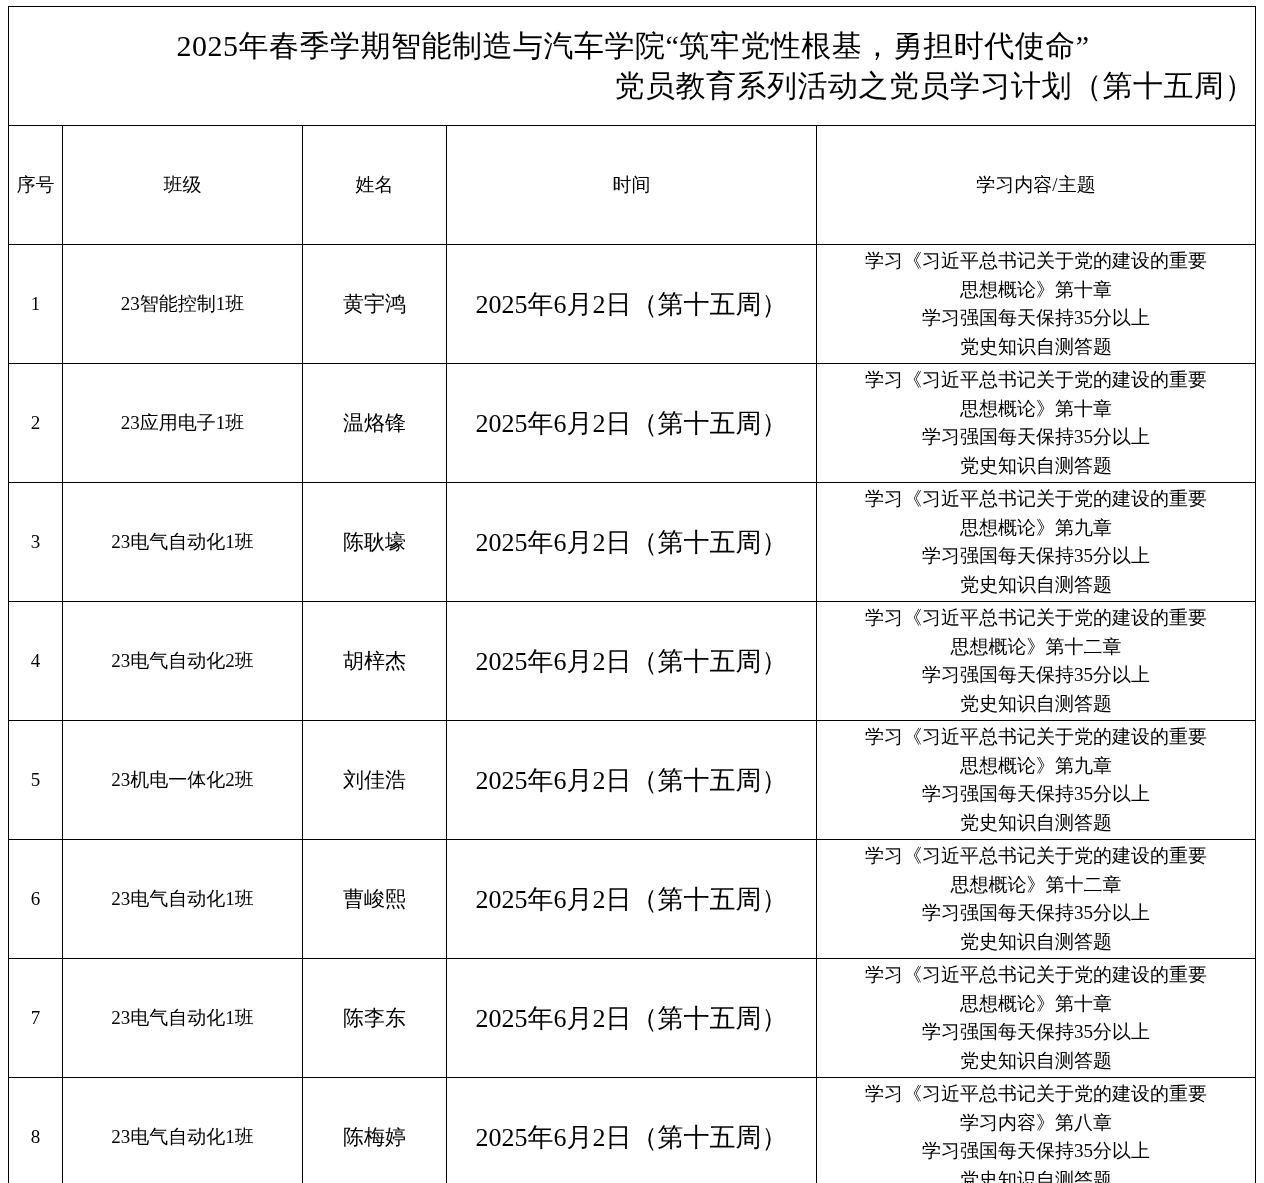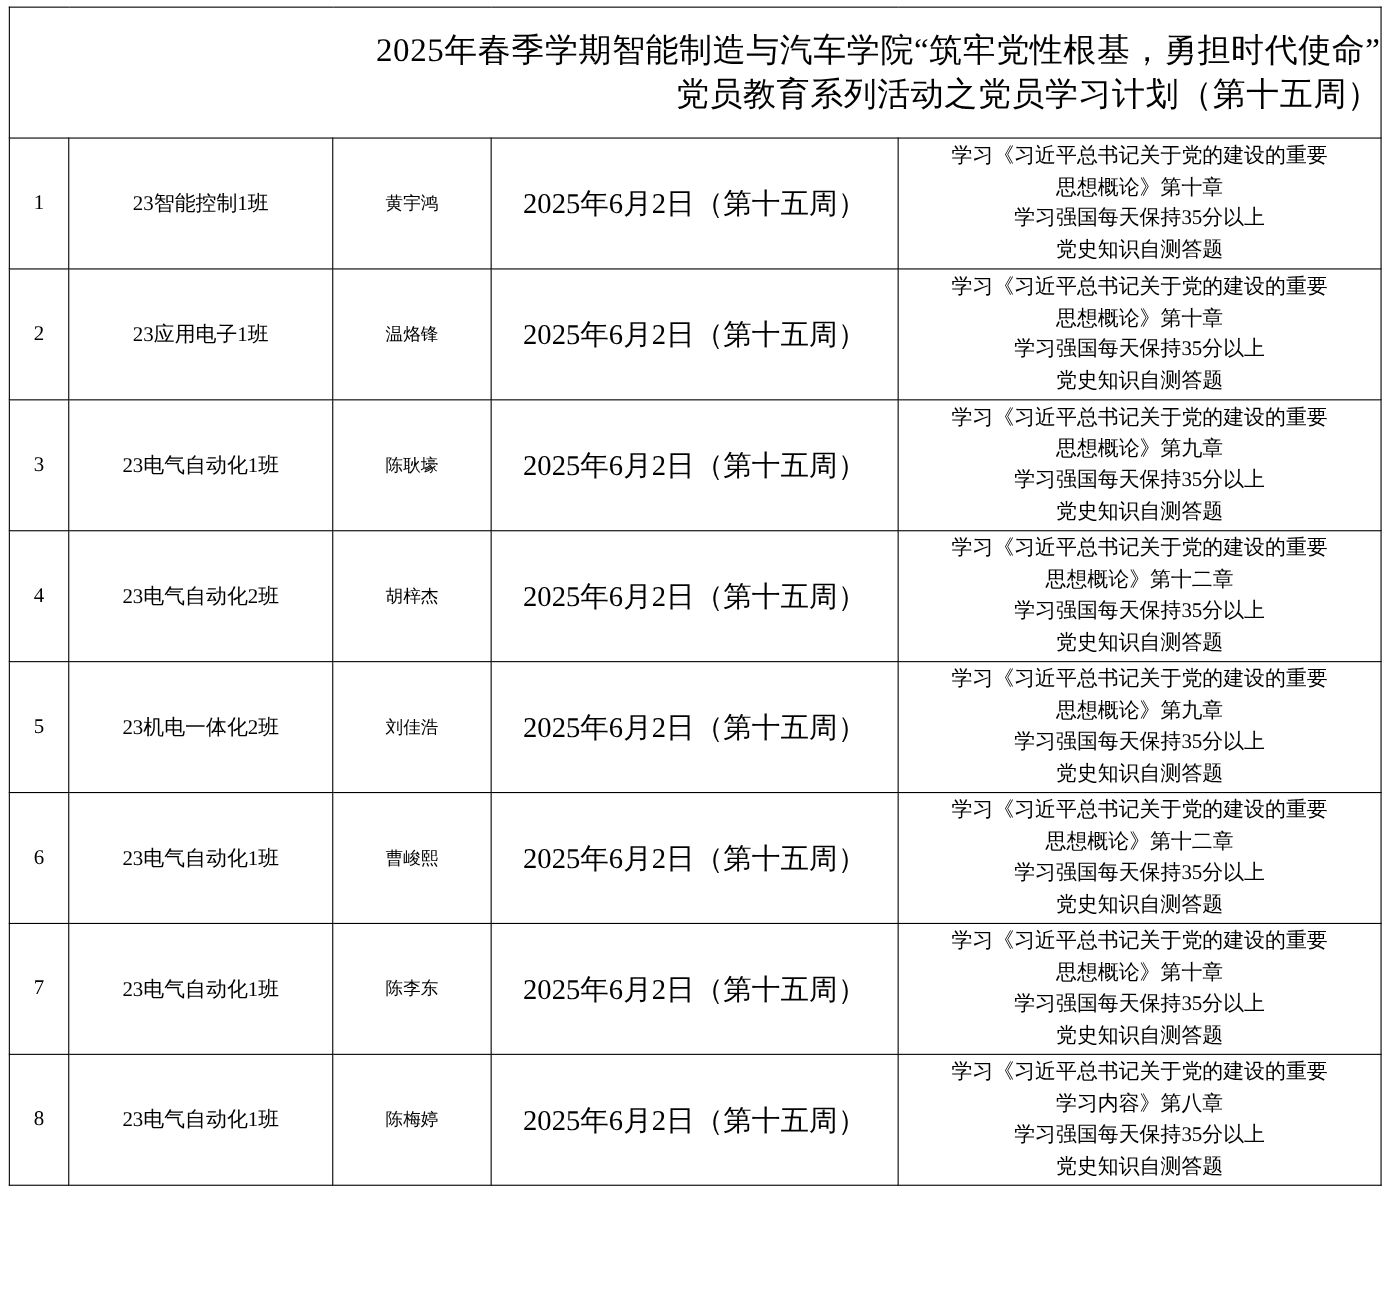--- a/index.html
+++ b/index.html
@@ -36,33 +36,33 @@
     font-size: 30px;
     line-height: 1.32;
     font-weight: 400;
     letter-spacing: 0.5px;
   }
   .title-line {
     display: block;
     white-space: nowrap;
   }
   .title-line.line1 {
-    text-align: right;
+    text-align: center;
     padding-left: 2px;
   }
   .title-line.line2 {
     text-align: right;
   }
   tbody td {
     font-size: 19px;
     height: 118px;
   }
   tbody td.idx { font-size: 19px; }
   tbody td.cls { font-size: 19px; margin-left: 11px; }
-  tbody td.name { font-size: 16px; margin-left: 45px; }
+  tbody td.name { font-size: 21px; margin-left: 45px; }
   tbody td.time { font-size: 26px; }
   td.content {
     font-size: 19px;
     line-height: 1.5;
     padding: 4px 6px;
     text-align: center;
     margin-top: 19px;
   }
   td.content .cline { display: block; white-space: nowrap; }
   col.c-idx { width: 54px; }
@@ -83,20 +83,27 @@
       <col class="c-time">
       <col class="c-content">
     </colgroup>
     <tbody>
       <tr>
         <td class="title-cell" colspan="5">
           <span class="title-line line1">2025年春季学期智能制造与汽车学院“筑牢党性根基，勇担时代使命”</span>
           <span class="title-line line2">党员教育系列活动之党员学习计划（第十五周）</span>
         </td>
       </tr>
+      <tr>
+        <td>序号</td>
+        <td>班级</td>
+        <td>姓名</td>
+        <td>时间</td>
+        <td>学习内容/主题</td>
+      </tr>
 
       <tr>
         <td class="idx">1</td>
         <td class="cls">23智能控制1班</td>
         <td class="name">黄宇鸿</td>
         <td class="time">2025年6月2日（第十五周）</td>
         <td class="content">
           <span class="cline">学习《习近平总书记关于党的建设的重要</span>
           <span class="cline">思想概论》第十章</span>
           <span class="cline">学习强国每天保持35分以上</span>

